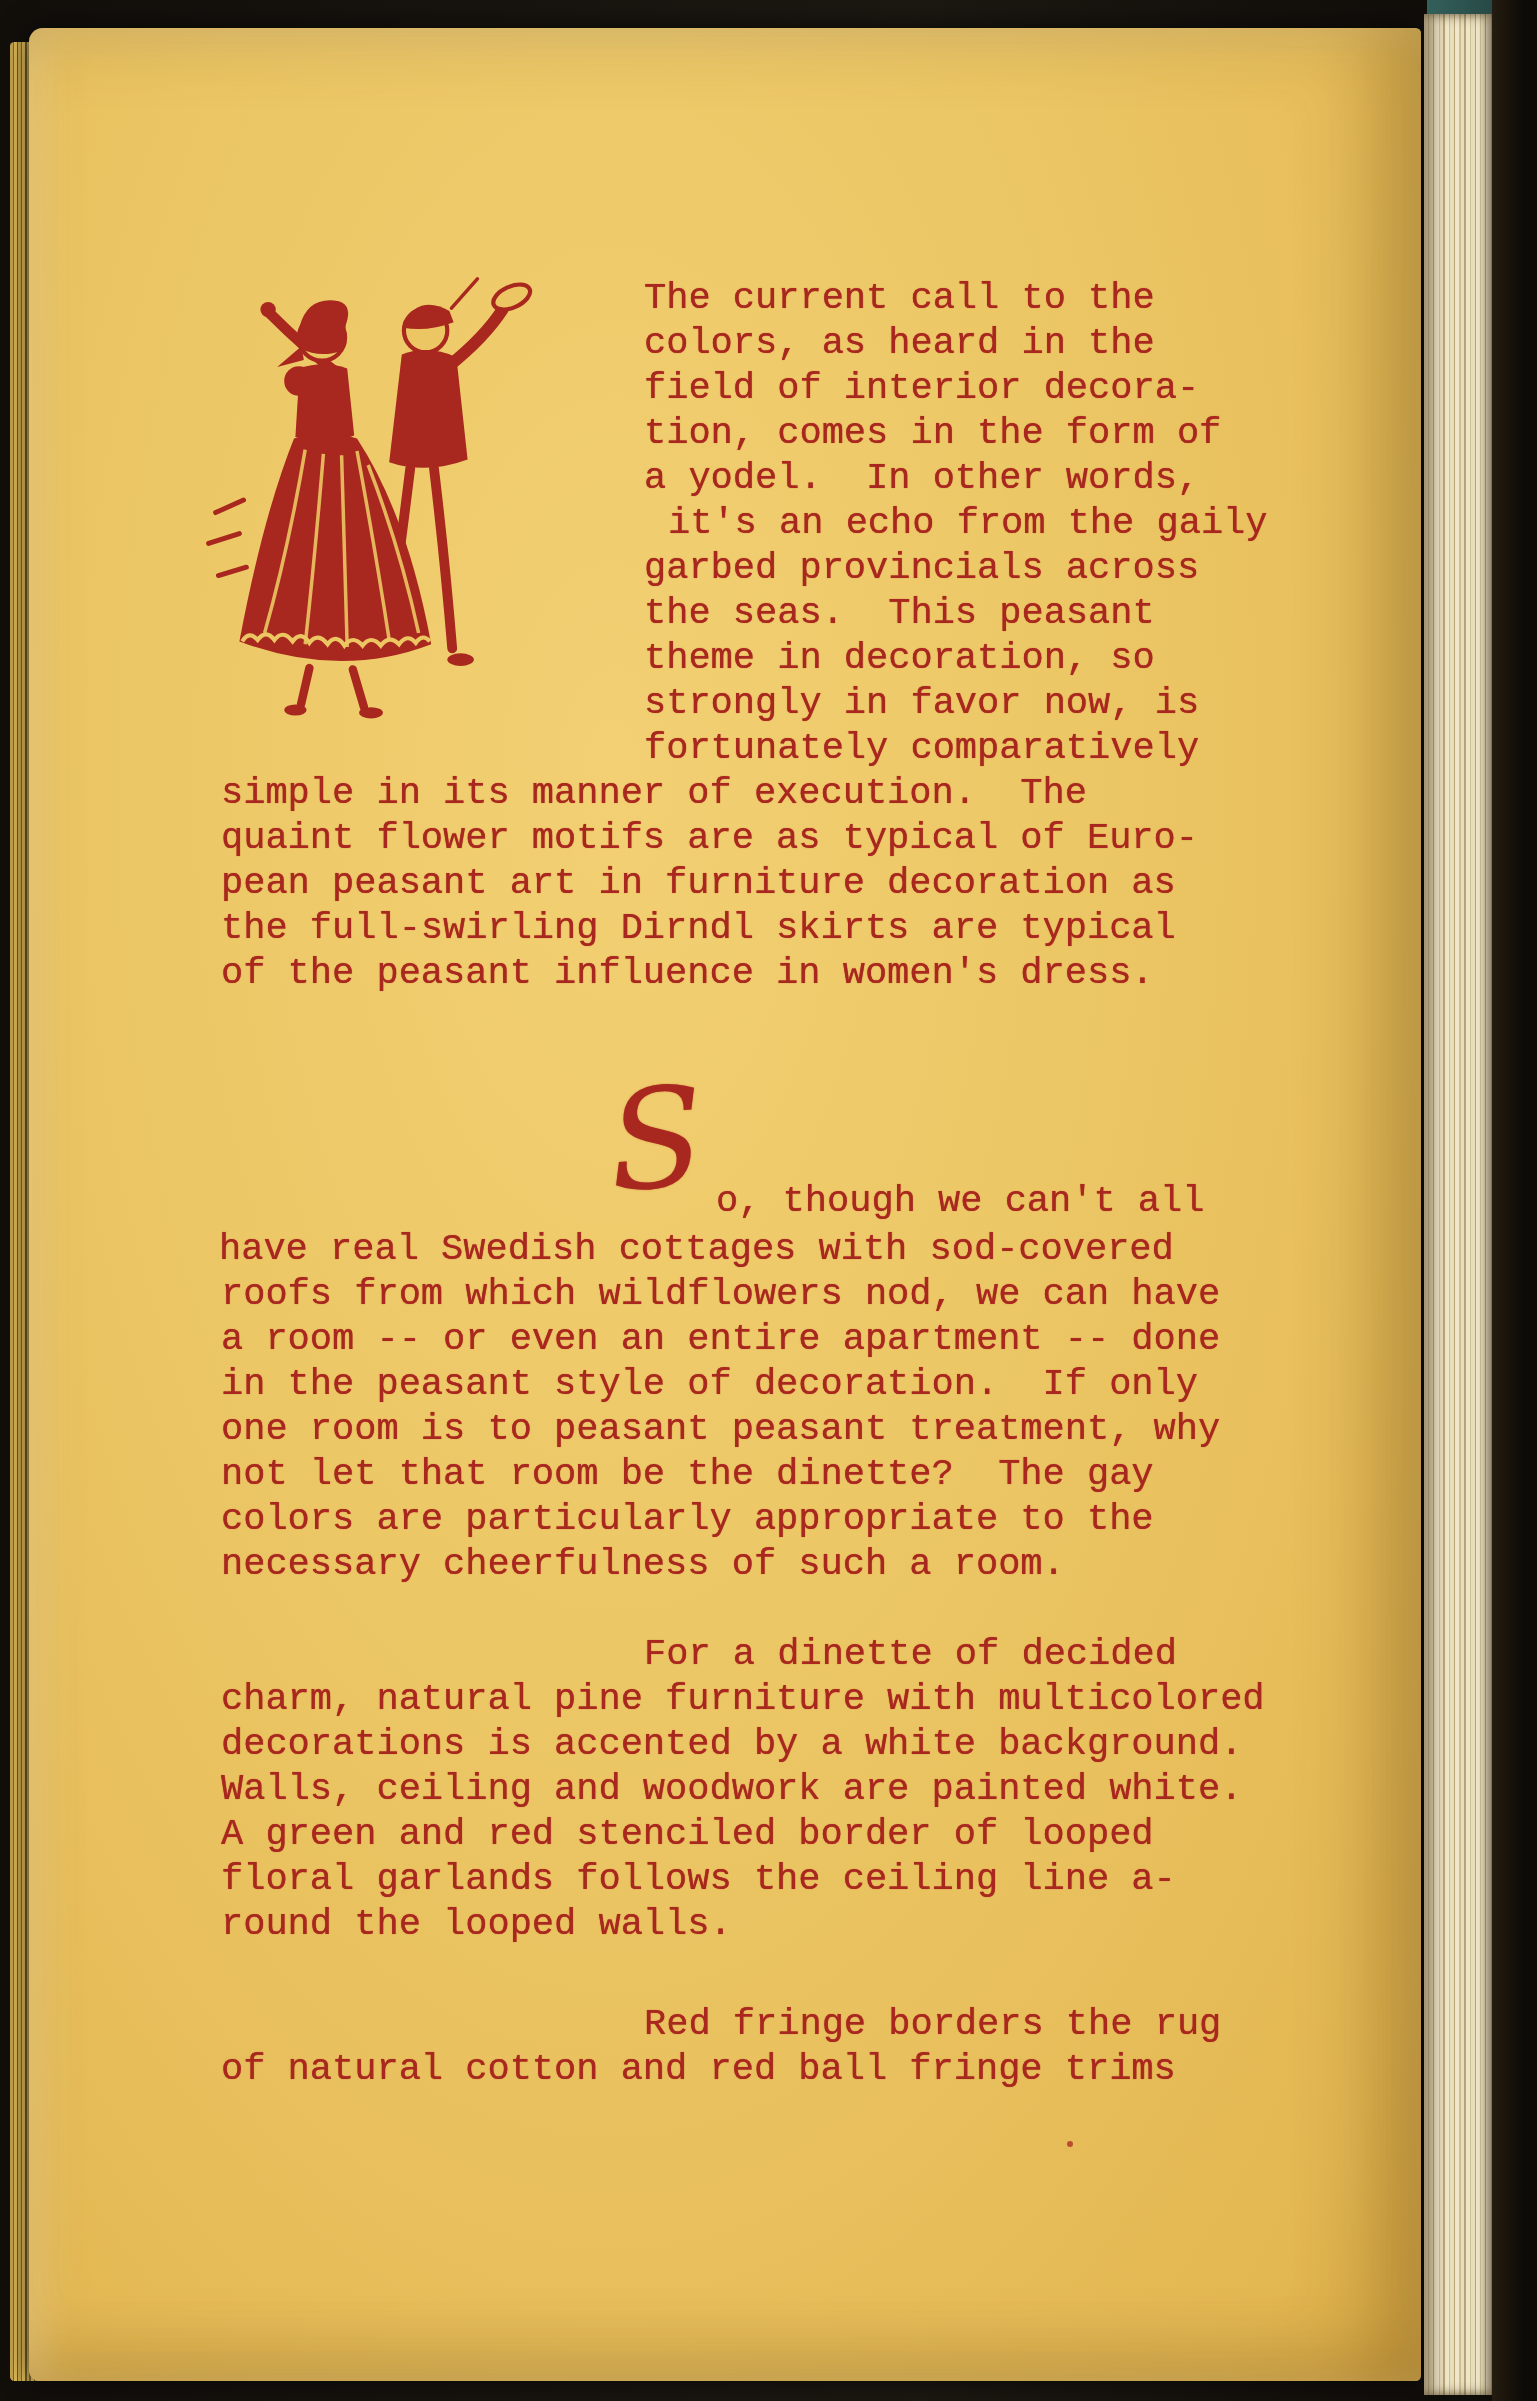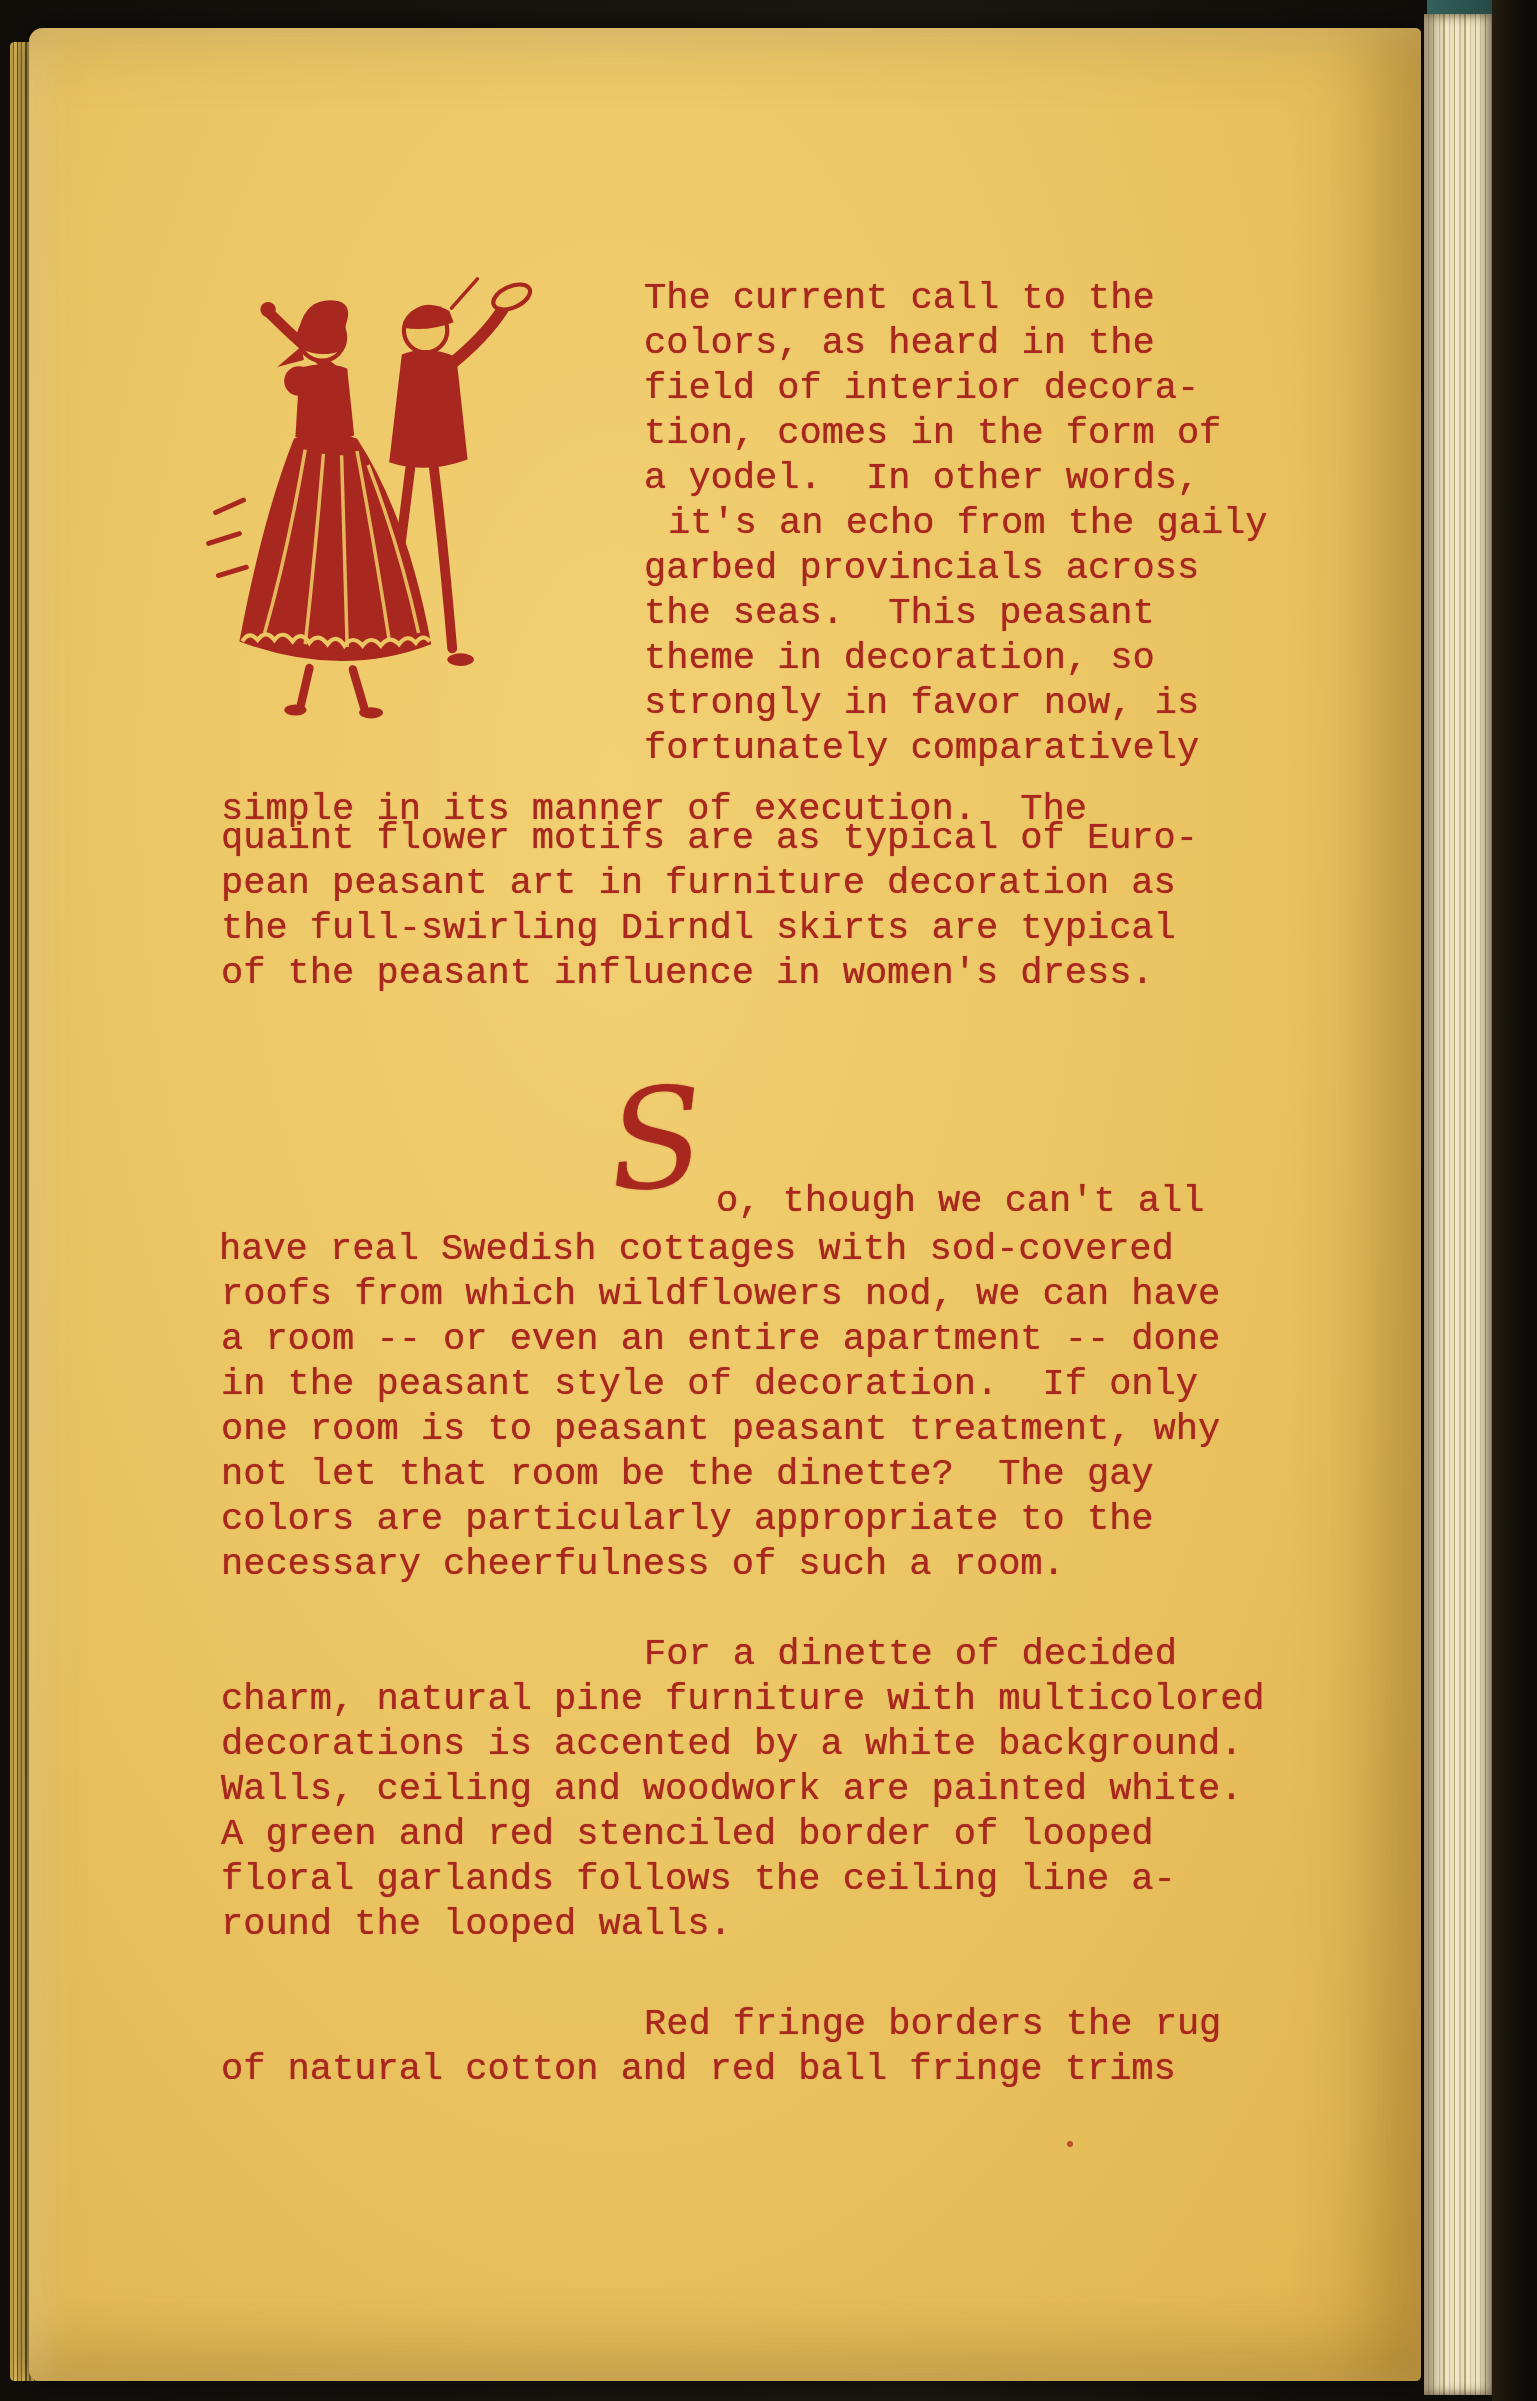--- a/index.html
+++ b/index.html
@@ -128,21 +128,21 @@
       <div class="tl" style="left: 644px; top: 322px;">colors, as heard in the</div>
       <div class="tl" style="left: 644px; top: 367px;">field of interior decora-</div>
       <div class="tl" style="left: 644px; top: 412px;">tion, comes in the form of</div>
       <div class="tl" style="left: 644px; top: 457px; text-align: right;">a yodel.  In other words,</div>
       <div class="tl" style="left: 668px; top: 502px;">it's an echo from the gaily</div>
       <div class="tl" style="left: 644px; top: 547px;">garbed provincials across</div>
       <div class="tl" style="left: 644px; top: 592px;">the seas.  This peasant</div>
       <div class="tl" style="left: 644px; top: 637px;">theme in decoration, so</div>
       <div class="tl" style="left: 644px; top: 682px;">strongly in favor now, is</div>
       <div class="tl" style="left: 644px; top: 727px;">fortunately comparatively</div>
-      <div class="tl" style="left: 221px; top: 788px; text-align: right;">simple in its manner of execution.  The</div>
+      <div class="tl" style="left: 221px; top: 772px; text-align: right;">simple in its manner of execution.  The</div>
       <div class="tl" style="left: 221px; top: 817px;">quaint flower motifs are as typical of Euro-</div>
       <div class="tl" style="left: 221px; top: 862px;">pean peasant art in furniture decoration as</div>
       <div class="tl" style="left: 221px; top: 907px;">the full-swirling Dirndl skirts are typical</div>
       <div class="tl" style="left: 221px; top: 952px;">of the peasant influence in women's dress.</div>
       <div class="tl" style="left: 716px; top: 1180px;">o, though we can't all</div>
       <div class="tl" style="left: 219px; top: 1228px;">have real Swedish cottages with sod-covered</div>
       <div class="tl" style="left: 221px; top: 1273px;">roofs from which wildflowers nod, we can have</div>
       <div class="tl" style="left: 221px; top: 1318px;">a room -- or even an entire apartment -- done</div>
       <div class="tl" style="left: 221px; top: 1363px;">in the peasant style of decoration.  If only</div>
       <div class="tl" style="left: 221px; top: 1408px;">one room is to peasant peasant treatment, why</div>

